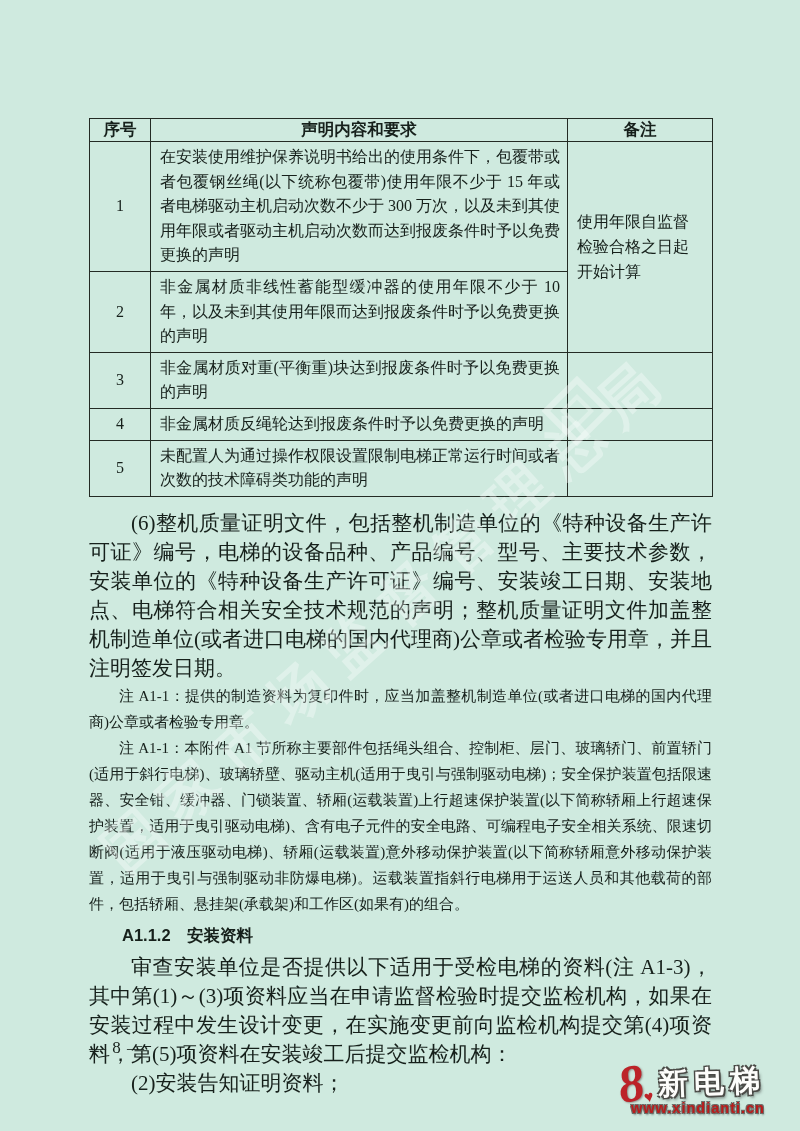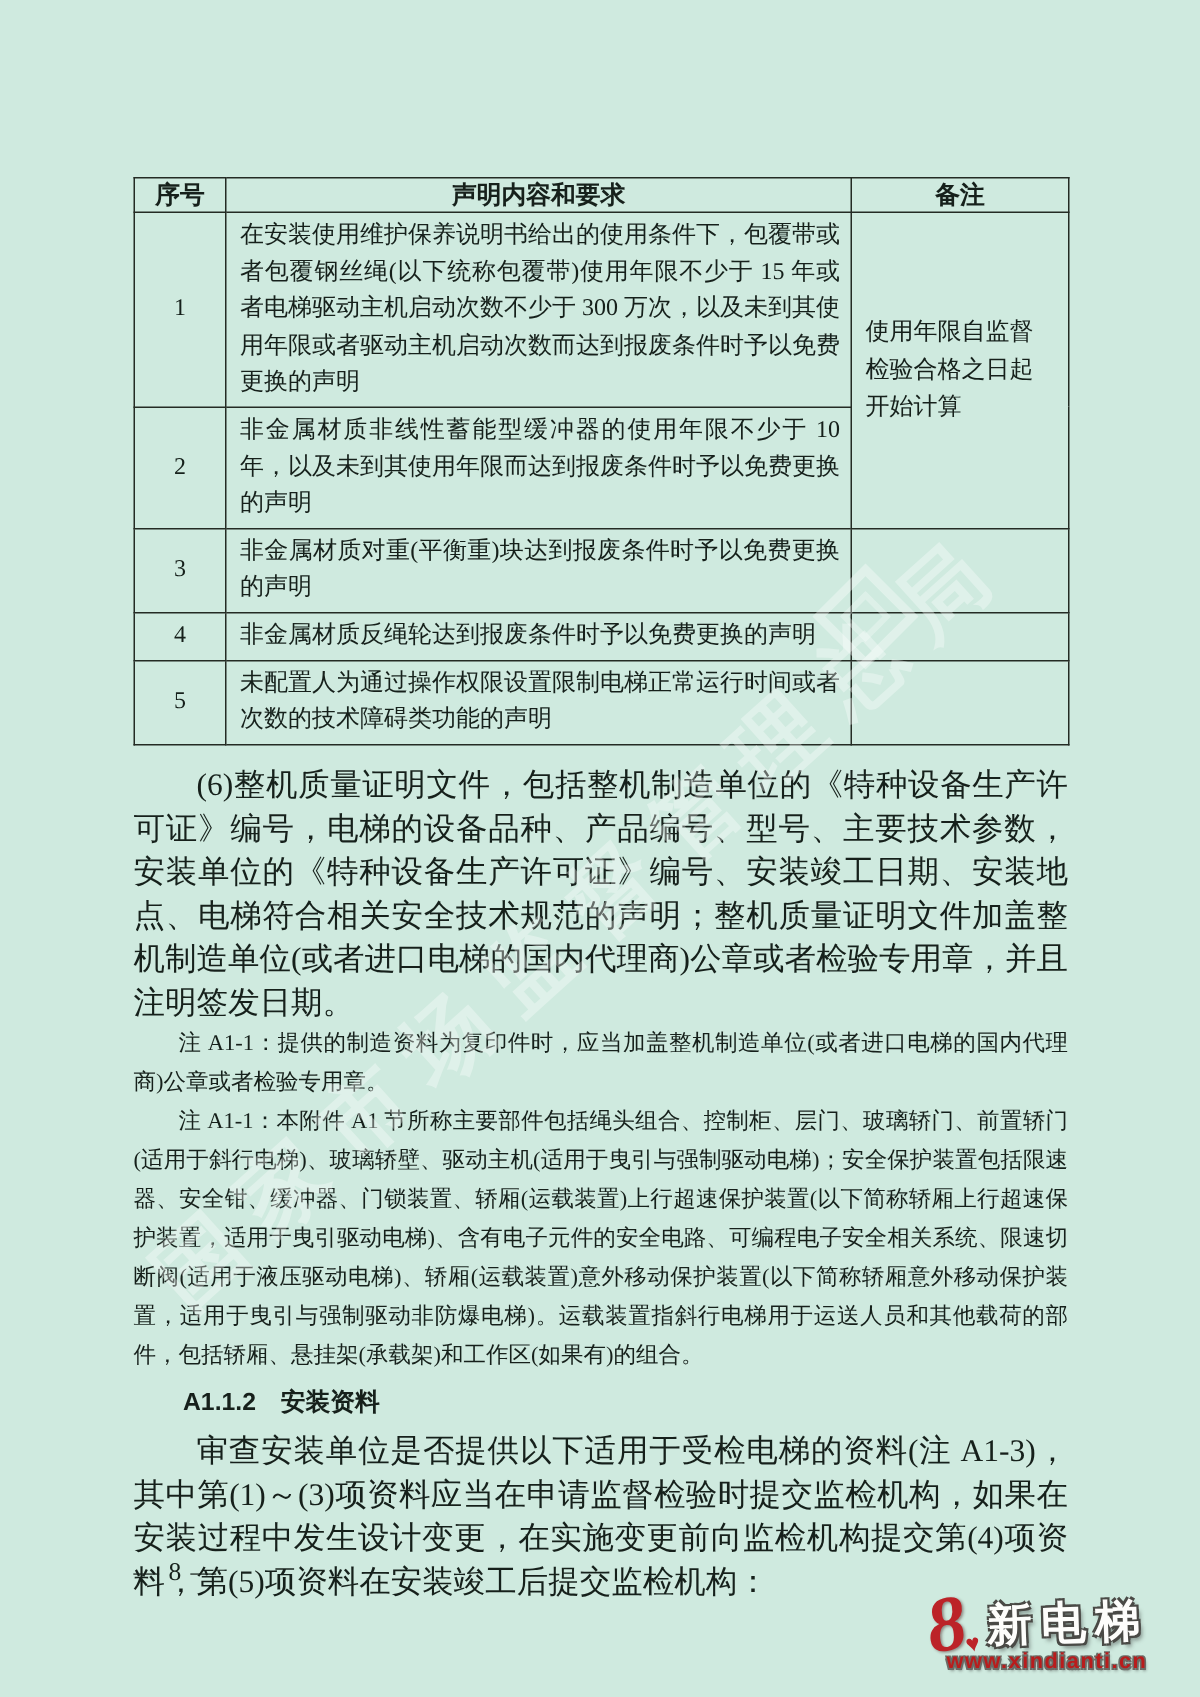--- a/index.html
+++ b/index.html
@@ -165,20 +165,21 @@
         <td class="remark"></td>
       </tr>
     </tbody>
       </table>
 
     <p class="body first">(6)整机质量证明文件，包括整机制造单位的《特种设备生产许可证》编号，电梯的设备品种、产品编号、型号、主要技术参数，安装单位的《特种设备生产许可证》编号、安装竣工日期、安装地点、电梯符合相关安全技术规范的声明；整机质量证明文件加盖整机制造单位(或者进口电梯的国内代理商)公章或者检验专用章，并且注明签发日期。</p>
     <p class="note">注 A1-1：提供的制造资料为复印件时，应当加盖整机制造单位(或者进口电梯的国内代理商)公章或者检验专用章。</p>
     <p class="note">注 A1-1：本附件 A1 节所称主要部件包括绳头组合、控制柜、层门、玻璃轿门、前置轿门(适用于斜行电梯)、玻璃轿壁、驱动主机(适用于曳引与强制驱动电梯)；安全保护装置包括限速器、安全钳、缓冲器、门锁装置、轿厢(运载装置)上行超速保护装置(以下简称轿厢上行超速保护装置，适用于曳引驱动电梯)、含有电子元件的安全电路、可编程电子安全相关系统、限速切断阀(适用于液压驱动电梯)、轿厢(运载装置)意外移动保护装置(以下简称轿厢意外移动保护装置，适用于曳引与强制驱动非防爆电梯)。运载装置指斜行电梯用于运送人员和其他载荷的部件，包括轿厢、悬挂架(承载架)和工作区(如果有)的组合。</p>
     <h3 class="heading">A1.1.2　安装资料</h3>
     <p class="body">审查安装单位是否提供以下适用于受检电梯的资料(注 A1-3)，其中第(1)～(3)项资料应当在申请监督检验时提交监检机构，如果在安装过程中发生设计变更，在实施变更前向监检机构提交第(4)项资料，第(5)项资料在安装竣工后提交监检机构：</p>
+    <p class="body item">(2)安装告知证明资料；</p>
 
   </div>
 
   <div class="footer-page">— 8 —</div>
 
   <div class="logo">
     <span class="logo-8">8</span>
     <span class="logo-heart">♥</span>
     <span class="logo-cn">新电梯</span>
     <span class="logo-url">www.xindianti.cn</span>

